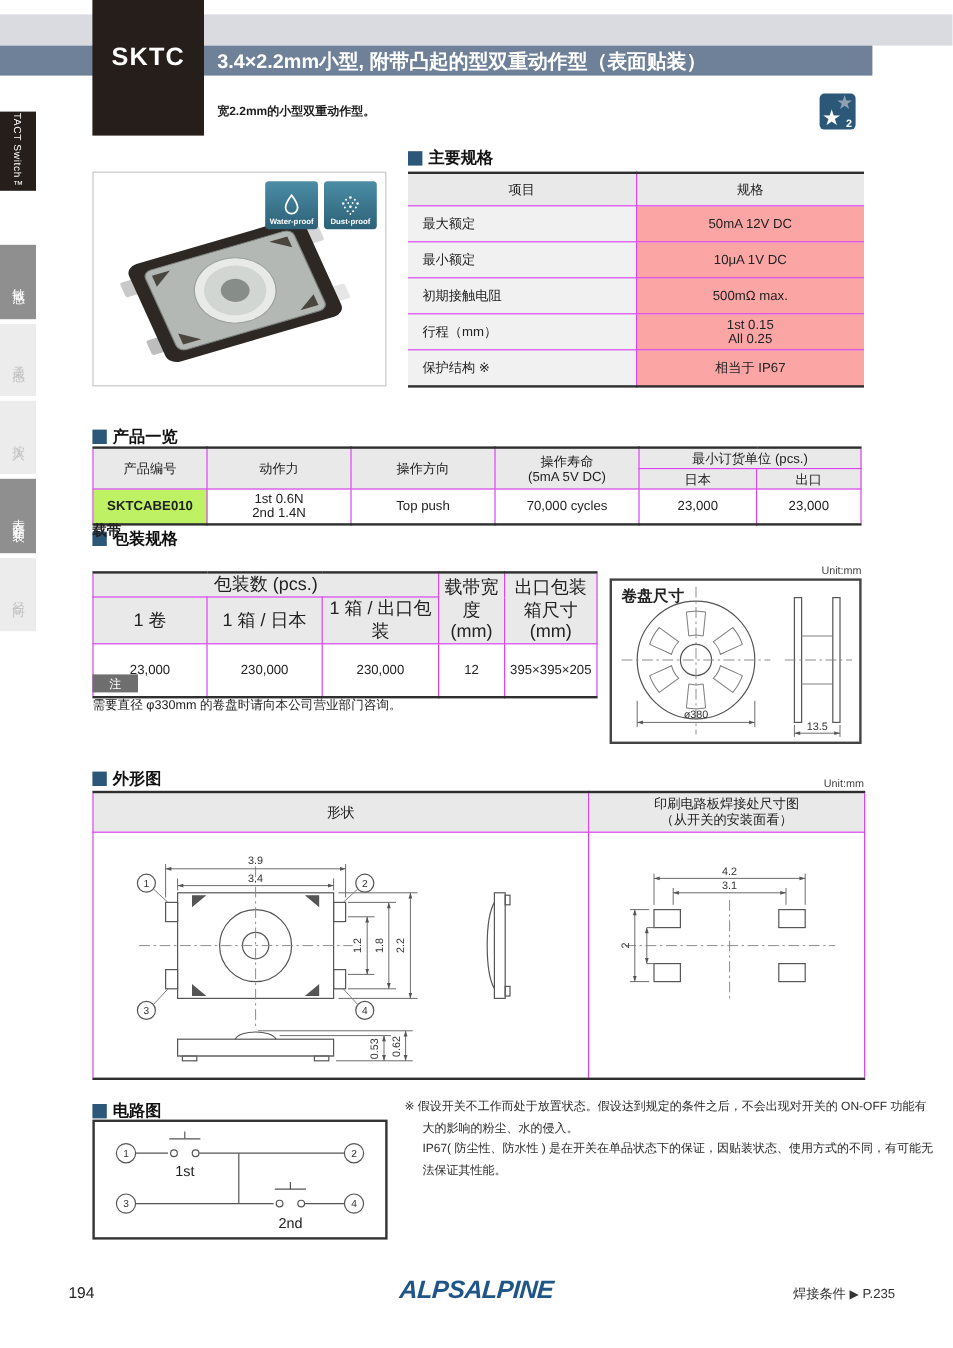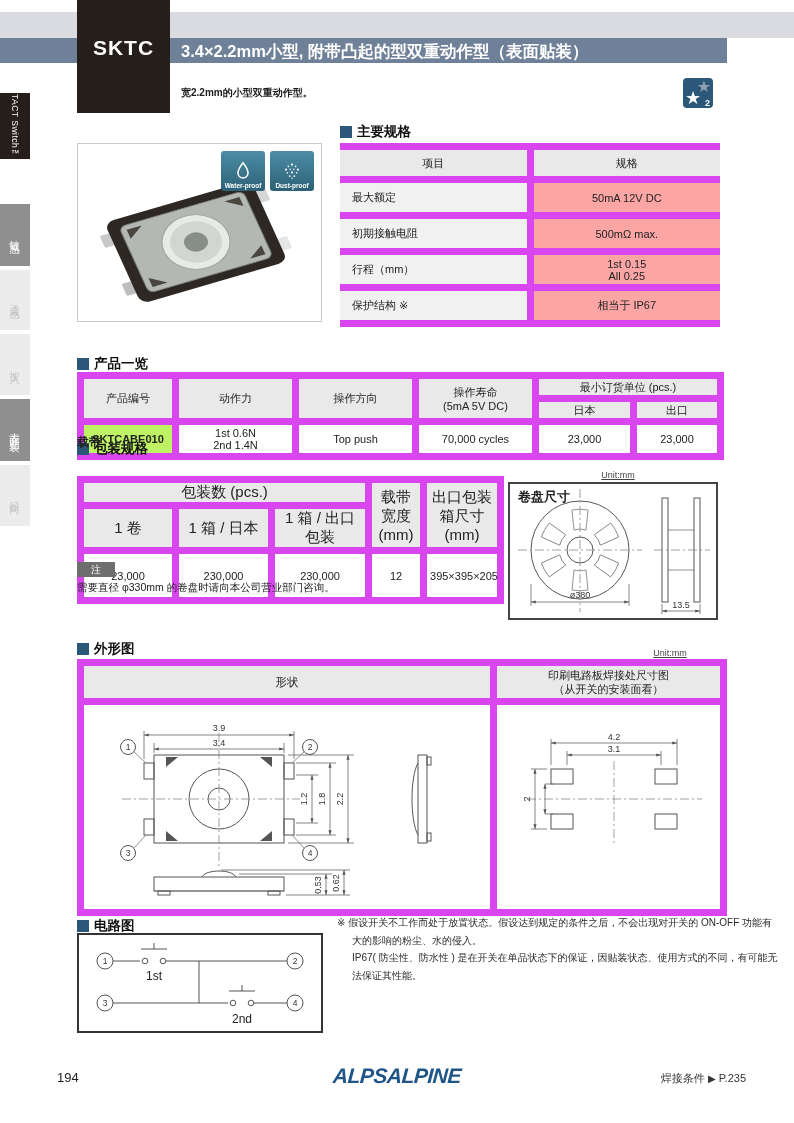--- a/index.html
+++ b/index.html
@@ -24,36 +24,36 @@
   .side-product-tab{left:0;top:93px;width:30px;height:66px;background:#251e1a;color:#fff;
        writing-mode:vertical-rl;font-size:8.5px;display:flex;align-items:center;justify-content:center;letter-spacing:.5px;}
   .side-tab{left:0;width:30px;writing-mode:vertical-rl;display:flex;align-items:center;justify-content:center;
        font-size:10.5px;letter-spacing:3px;}
   .side-tab.on{background:#8f8f8f;color:#fff;}
   .side-tab.off{background:#ececec;color:#c2c2c2;}
 
   
   .sec-title{position:absolute;font-size:13.5px;font-weight:bold;color:#111;display:flex;align-items:center;gap:5px;white-space:nowrap;}
   .sec-square{width:12px;height:12px;background:#2b5878;flex:0 0 auto;}
-  .unit-label{position:absolute;font-size:9px;color:#444;text-align:center;text-decoration:underline;}
+  .unit-label{position:absolute;font-size:9px;color:#444;text-align:right;}
 
   
   .photo-box{left:77px;top:143px;width:245px;height:179px;border:1px solid #c9c9c9;box-sizing:border-box;background:#fff;}
   .photo-badges{position:absolute;top:7px;right:7px;display:flex;gap:5px;}
   .pbadge{width:44px;height:40px;border-radius:3px;background:linear-gradient(180deg,#4c8da6,#2c6177);
           display:flex;flex-direction:column;align-items:center;justify-content:flex-end;padding:2px 0;box-sizing:border-box;}
   .pbadge-label{font-size:6.5px;font-weight:bold;color:#fff;line-height:1;margin-top:1px;}
   .switch-art{position:absolute;left:0;top:0;width:243px;height:175px;}
 
   
   table{border-collapse:collapse;table-layout:fixed;font-size:11px;color:#222;}
   th,td{padding:0 3px;text-align:center;vertical-align:middle;}
   th{background:#e9e9e9;font-weight:normal;}
   .dtable{border-top:2px solid #2f2f2f;border-bottom:2px solid #2f2f2f;}
-  .dtable th,.dtable td{border:7px solid #d946ef;}
+  .dtable th,.dtable td{border:1px solid #d946ef;}
   .no-sides{border-left:hidden;border-right:hidden;}
   .pre{white-space:pre-line;}
 
   .spec-table{left:340px;top:143px;width:380px;}
   .spec-table th{height:26px;}
   .spec-table td{height:29px;}
   .spec-table td.item{background:#f1f1f1;text-align:left;padding-left:12px;}
   .spec-table td.val{background:#fca5a5;}
 
   .prod-table{left:77px;top:372px;width:640px;}
@@ -186,20 +186,24 @@
         <th>项目</th>
         <th>规格</th>
       </tr>
     </thead>
     <tbody>
       <tr>
           <td class="item">最大额定</td>
           <td class="val">50mA 12V DC</td>
         </tr>
       <tr>
+          <td class="item">最小额定</td>
+          <td class="val">10μA 1V DC</td>
+        </tr>
+      <tr>
           <td class="item">初期接触电阻</td>
           <td class="val">500mΩ max.</td>
         </tr>
       <tr>
           <td class="item">行程（mm）</td>
           <td class="val pre">1st 0.15
 All 0.25</td>
         </tr>
       <tr>
           <td class="item">保护结构 ※</td>

